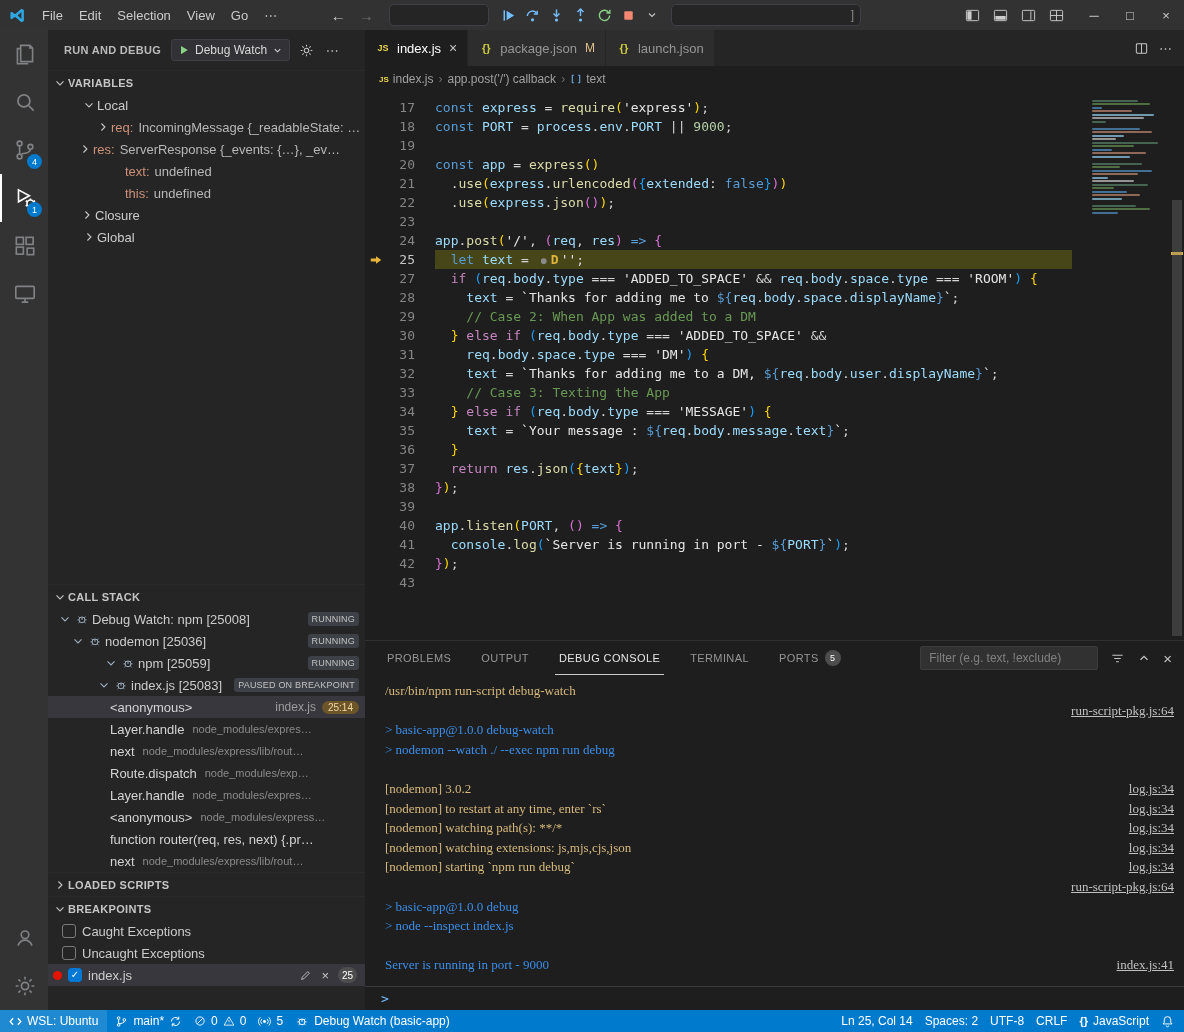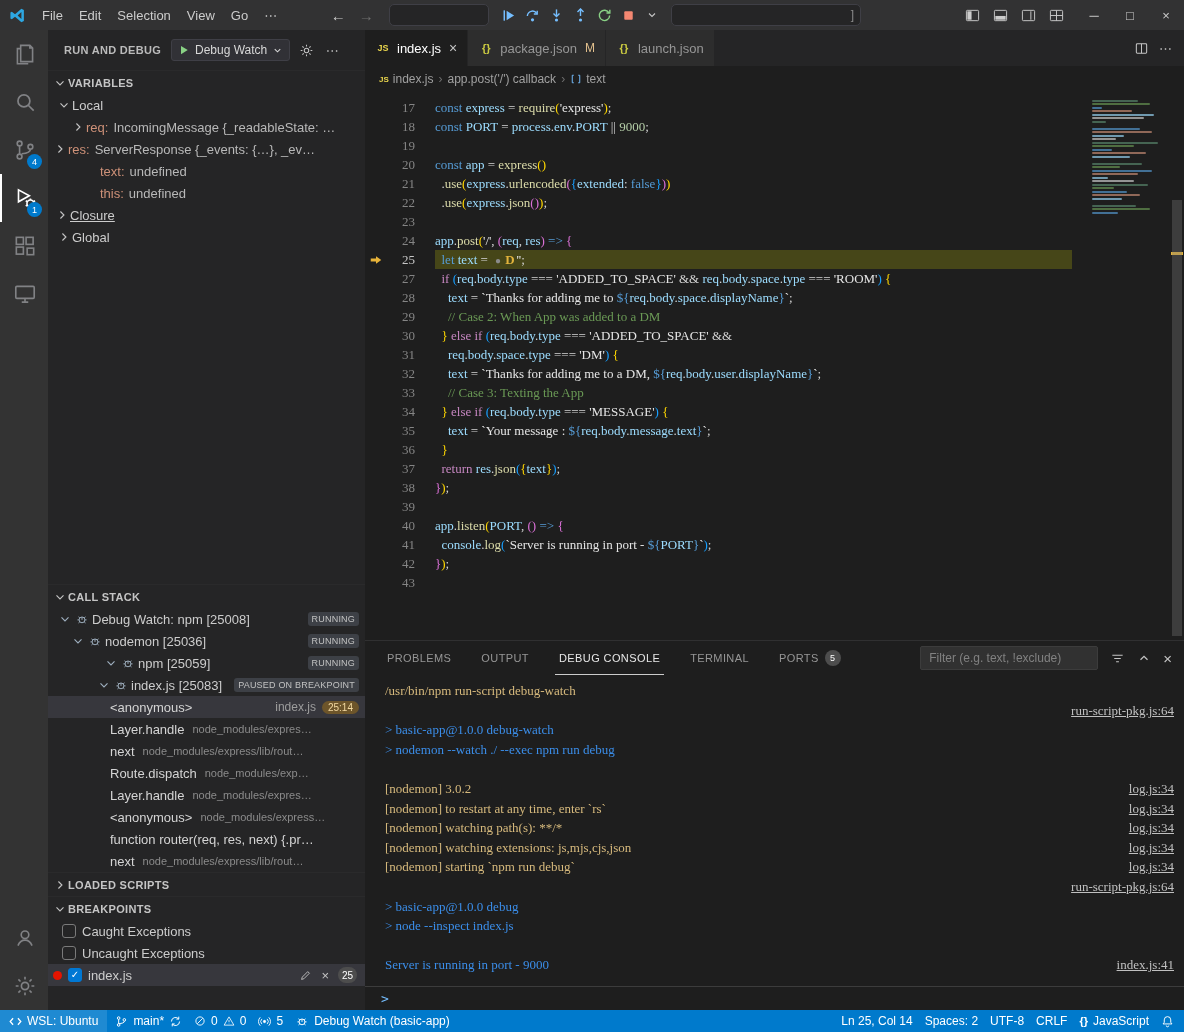--- a/index.html
+++ b/index.html
@@ -37,21 +37,21 @@
   .ab-spacer { flex:1; }
 
   
   .sidebar { width:317px; background:#252526; display:flex; flex-direction:column; overflow:hidden; }
   .sb-toolbar { height:40px; display:flex; align-items:center; padding:0 8px 0 16px; gap:6px; }
   .sb-title { font-size:11px; font-weight:bold; color:#bbbbbb; letter-spacing:.3px; white-space:nowrap; }
   .launch-select { height:22px; background:#313136; border:1px solid #3f3f46; border-radius:3px; display:flex; align-items:center; gap:5px; padding:0 6px; font-size:12px; color:#d7d7d7; margin-left:4px; }
   .sb-action { color:#c5c5c5; width:20px; text-align:center; }
   .sect-h { height:24px; display:flex; align-items:center; font-size:11px; font-weight:bold; color:#c5c5c5; padding-left:4px; letter-spacing:.3px; border-top:1px solid #2a2a2b; }
   .sect-h .icon { width:16px; color:#c5c5c5; }
-  #variables-body { height:352px; overflow:hidden; }
+  #variables-body { height:352px; overflow:hidden;margin-left:25px; }
   #watch-body { height:138px; }
   #callstack-body { height:264px; overflow:hidden; }
   #breakpoints-body { height:66px; }
   .var-row { height:22px; display:flex; align-items:center; white-space:nowrap; overflow:hidden; font-size:13px; }
   .var-row .icon { width:16px; flex:none; color:#c5c5c5; }
   .scope-label { color:#cccccc; }
   .var-name { color:#ce9178; margin-right:5px; flex:none; }
   .var-value { color:#b8b8b8; overflow:hidden; text-overflow:ellipsis; }
   .cs-row { height:22px; display:flex; align-items:center; font-size:13px; padding-right:6px; white-space:nowrap; overflow:hidden; }
   .cs-row.selected { background:#37373d; }
@@ -80,21 +80,21 @@
   .tab-icon.json { color:#cbcb41; font-size:11px; }
   .tab-close { color:#c5c5c5; font-size:14px; margin-left:2px; }
   .tab-mod { color:#e2c08d; font-size:12px; margin-left:2px; }
   .tab-actions { margin-left:auto; display:flex; align-items:center; gap:10px; padding-right:12px; color:#c5c5c5; }
   .breadcrumbs { height:26px; display:flex; align-items:center; gap:5px; padding-left:14px; font-size:12px; color:#a0a0a0; background:#1e1e1e; }
   .bc-sep { color:#6e6e6e; }
   .bc-item { display:flex; align-items:center; gap:4px; }
   .bc-js { color:#e8d44d; font-size:8px; font-weight:bold; }
 
   .code-area { height:548px; position:relative; overflow:hidden; font-family:"DejaVu Sans Mono", monospace; font-size:13px; }
-  #code-lines { padding-top:6px; margin-right:112px;font-family:Liberation Serif, serif; }
+  #code-lines { padding-top:6px; margin-right:112px; }
   .code-line { display:flex; height:19px; line-height:19px; white-space:pre; }
   .glyph { width:22px; flex:none; display:flex; align-items:center; justify-content:center; }
   .lnum { width:28px; flex:none; text-align:right; color:#858585; margin-right:20px; }
   .code-line.current .lnum { color:#c6c6c6; }
   .ltext { flex:1; }
   .code-line.current .ltext { background:rgba(255,255,0,0.18); }
   .tk-k{color:#569cd6} .tk-c{color:#c586c0} .tk-s{color:#e5e5e5} .tk-n{color:#b5cea8}
   .tk-f{color:#dcdcaa} .tk-v{color:#9cdcfe} .tk-p{color:#d4d4d4} .tk-m{color:#6a9955}
   .tk-t{color:#569cd6} .tk-b1{color:#ffd700} .tk-b2{color:#da70d6} .tk-b3{color:#179fff}
   .tk-dot{color:#8a8a8a; font-size:10px; margin:0 4px;}
@@ -355,21 +355,21 @@
           <span class="var-value">ServerResponse {_events: {…}, _ev…</span>
         </div>
         <div class="var-row" style="padding-left: 52px;">
           <span class="var-name">text:</span>
           <span class="var-value">undefined</span>
         </div>
         <div class="var-row" style="padding-left: 52px;">
           <span class="var-name">this:</span>
           <span class="var-value">undefined</span>
         </div>
-        <div class="var-row" style="padding-left: 6px; text-decoration: underline;">
+        <div class="var-row" style="padding-left: 6px;">
           <span class="icon">
             <svg viewBox="0 0 16 16" width="14" height="14" fill="none" stroke="currentColor" stroke-width="1.3">
               <path d="M6.2 4l4 4-4 4"></path>
             </svg>
           </span>
           <span class="scope-label">Closure</span>
         </div>
         <div class="var-row" style="padding-left: 8px;">
           <span class="icon">
             <svg viewBox="0 0 16 16" width="14" height="14" fill="none" stroke="currentColor" stroke-width="1.3">

